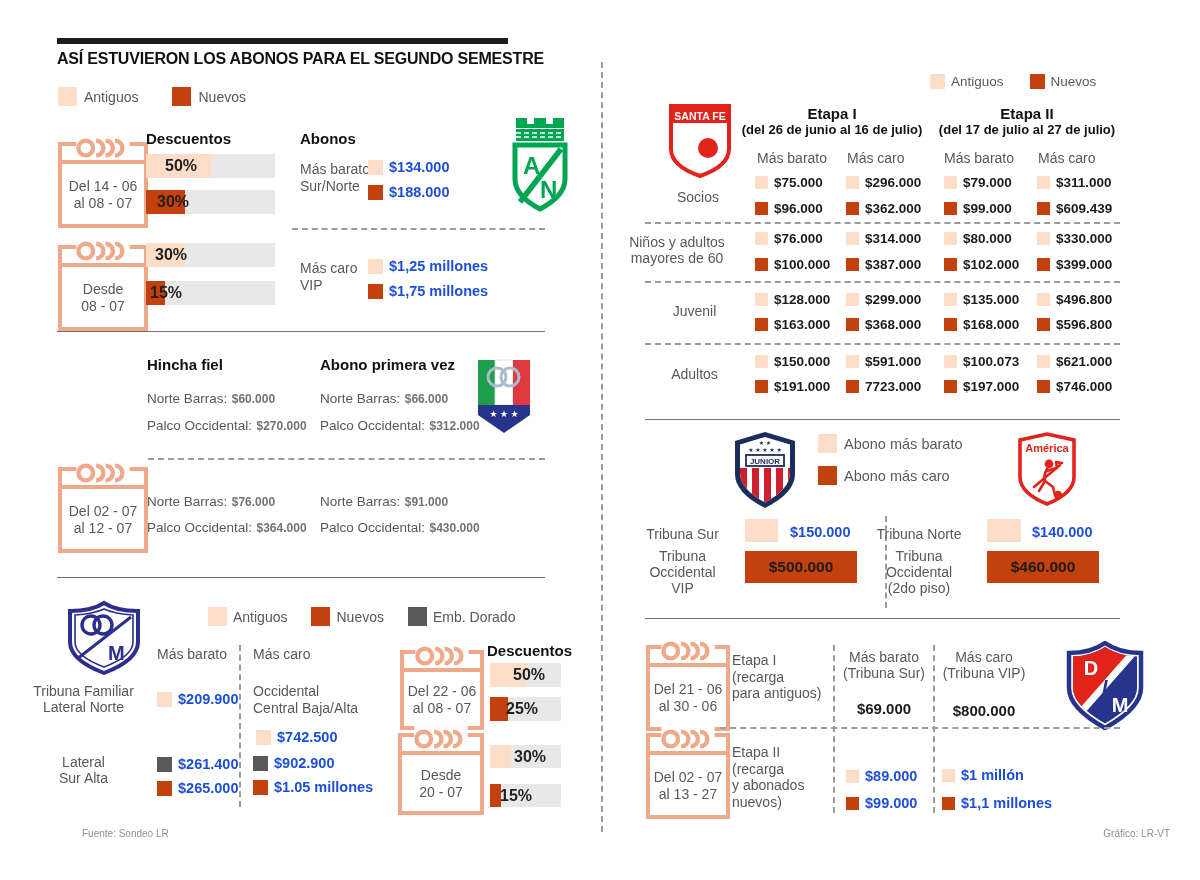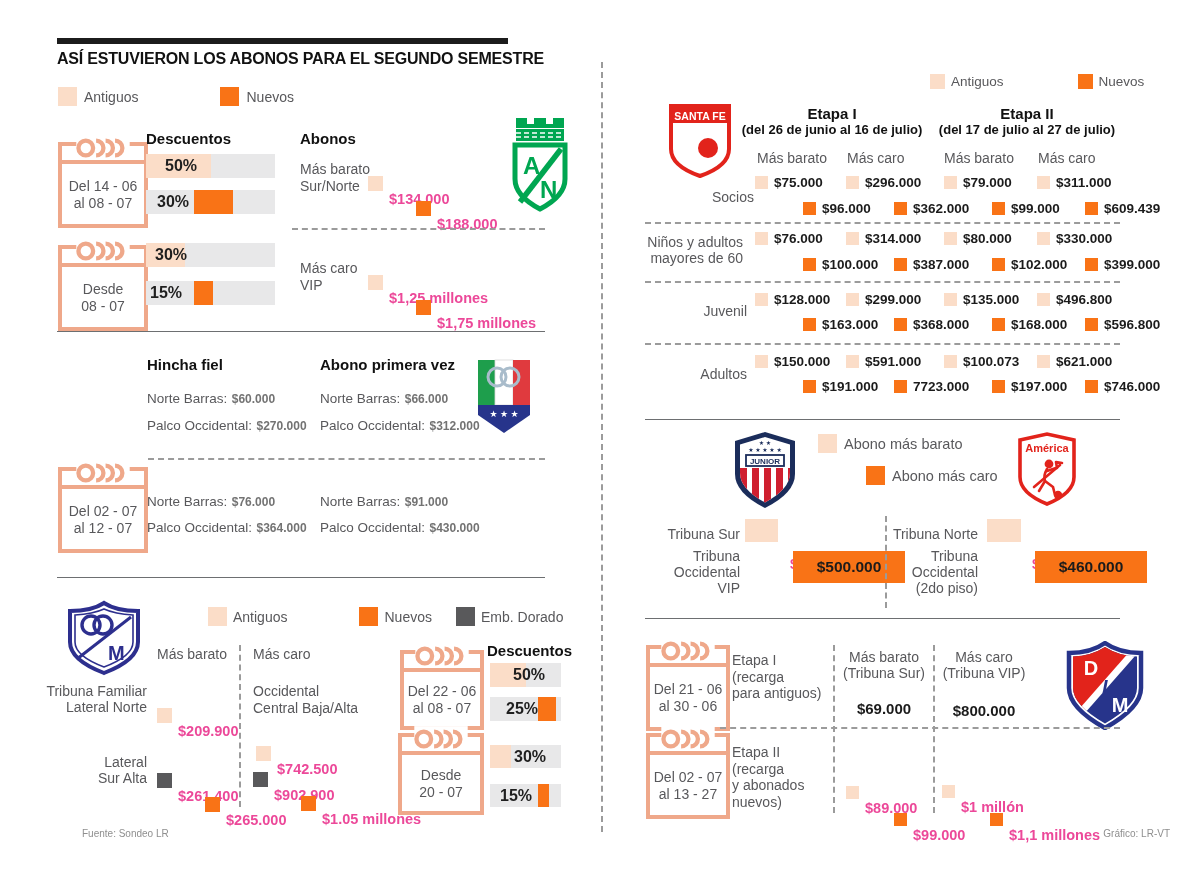--- a/index.html
+++ b/index.html
@@ -3,43 +3,43 @@
 <meta charset="utf-8">
 <style>
   html,body{margin:0;padding:0;background:#fff;}
   .canvas{position:relative;width:1200px;height:880px;background:#fff;overflow:hidden;
           font-family:"Liberation Sans",sans-serif;color:#1b1b1b;}
   .abs{position:absolute;}
   .row{display:flex;align-items:center;}
   .title{font-size:16px;font-weight:700;color:#111;letter-spacing:-0.2px;white-space:nowrap;}
   .lbl{color:#58585b;font-size:14px;white-space:nowrap;}
   .lbl13{color:#58585b;font-size:13.5px;}
-  .val{font-weight:700;font-size:14.5px;color:#ec4899;white-space:nowrap;margin-top:32px;}
+  .val{font-weight:700;font-size:14.5px;color:#1d4ed8;white-space:nowrap;}
   .val13{font-weight:700;font-size:12px;color:#737373;}
   .val-s{font-weight:700;font-size:13.5px;color:#1b1b1b;white-space:nowrap;}
   .val16{font-weight:700;font-size:15.5px;color:#1b1b1b;}
   .bold15{font-weight:700;font-size:15px;color:#111;white-space:nowrap;}
   .sw13{width:13px;height:13px;flex:none;display:inline-block;}
   .sw15{width:15px;height:15px;flex:none;display:inline-block;}
   .sw19{width:19px;height:19px;flex:none;display:inline-block;}
   .bg-a{background:#fbddc8;}
-  .bg-n{background:#f97316;margin-left:48px;}
+  .bg-n{background:#c2410c;}
   .bg-d{background:#59595b;}
   .gbar{position:absolute;background:#e8e8e9;}
   .fill{position:absolute;left:0;top:0;height:100%;}
   .pct{position:absolute;top:50%;transform:translateY(-50%);font-weight:700;font-size:16px;color:#1f1f1f;}
   .cal{position:absolute;border:4px solid #efa88a;background:#fff;}
   .rings{position:absolute;top:-11px;left:50%;transform:translateX(-50%);width:62px;height:26px;}
   .cal-line{position:absolute;left:0;right:0;top:14px;border-top:4px solid #efa88a;}
   .cal-txt{position:absolute;left:-6px;right:-6px;top:20px;bottom:0;display:flex;flex-direction:column;
            justify-content:center;text-align:center;color:#58585b;font-size:14px;line-height:17px;}
   .dh{position:absolute;height:0;border-top:2px dashed #9b9b9b;}
   .dv{position:absolute;width:0;border-left:2px dashed #9b9b9b;}
   .sh{position:absolute;height:0;border-top:1.5px solid #6d6f71;}
-  .rlbl{position:absolute;text-align:right;color:#58585b;font-size:14px;line-height:16px;}
+  .rlbl{position:absolute;text-align:center;color:#58585b;font-size:14px;line-height:16px;}
   .clbl{position:absolute;text-align:center;color:#58585b;font-size:14px;line-height:15.5px;}
   .cval{position:absolute;text-align:center;font-weight:700;font-size:15px;color:#1b1b1b;}
   .llbl{position:absolute;color:#58585b;font-size:14px;line-height:16.5px;}
   .vrow{position:absolute;display:flex;align-items:center;gap:6px;}
   .etapa{position:absolute;text-align:center;font-weight:700;color:#111;}
   .etapa .l1{font-size:15px;line-height:16px;}
   .etapa .l2{font-size:13px;white-space:nowrap;}
   .bigbar{display:flex;align-items:center;justify-content:center;}
   .foot{position:absolute;font-size:10px;color:#8f8f8f;padding-left:25px;}
   .ocrow{position:absolute;white-space:nowrap;}

